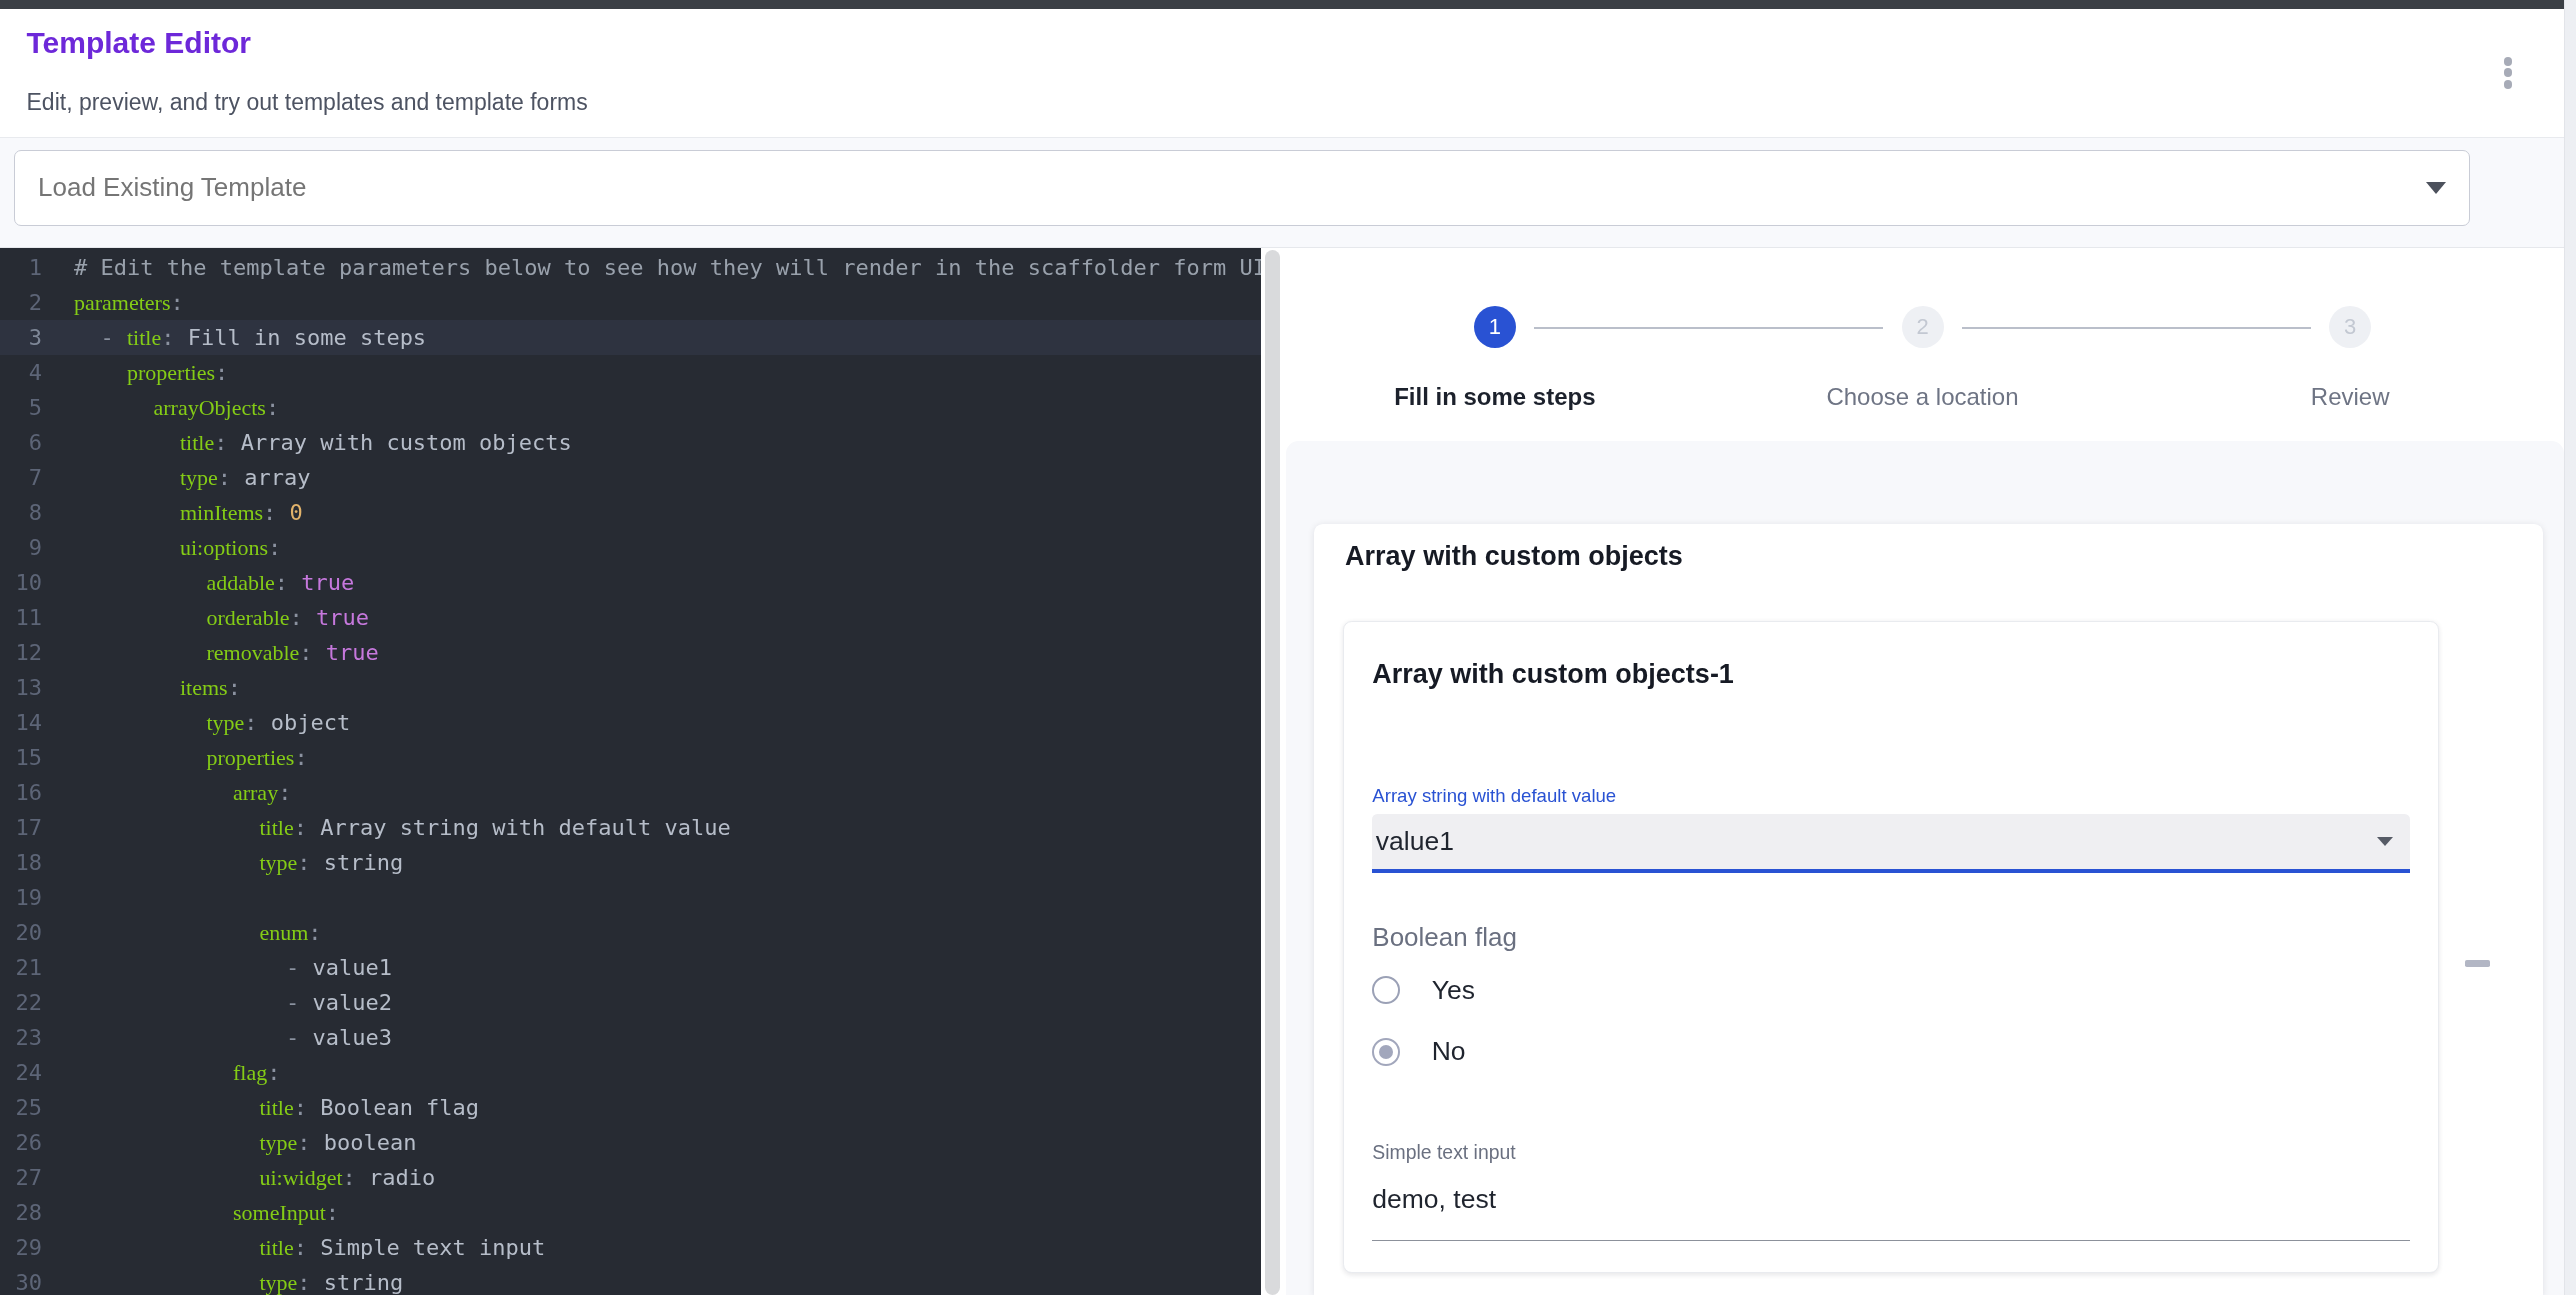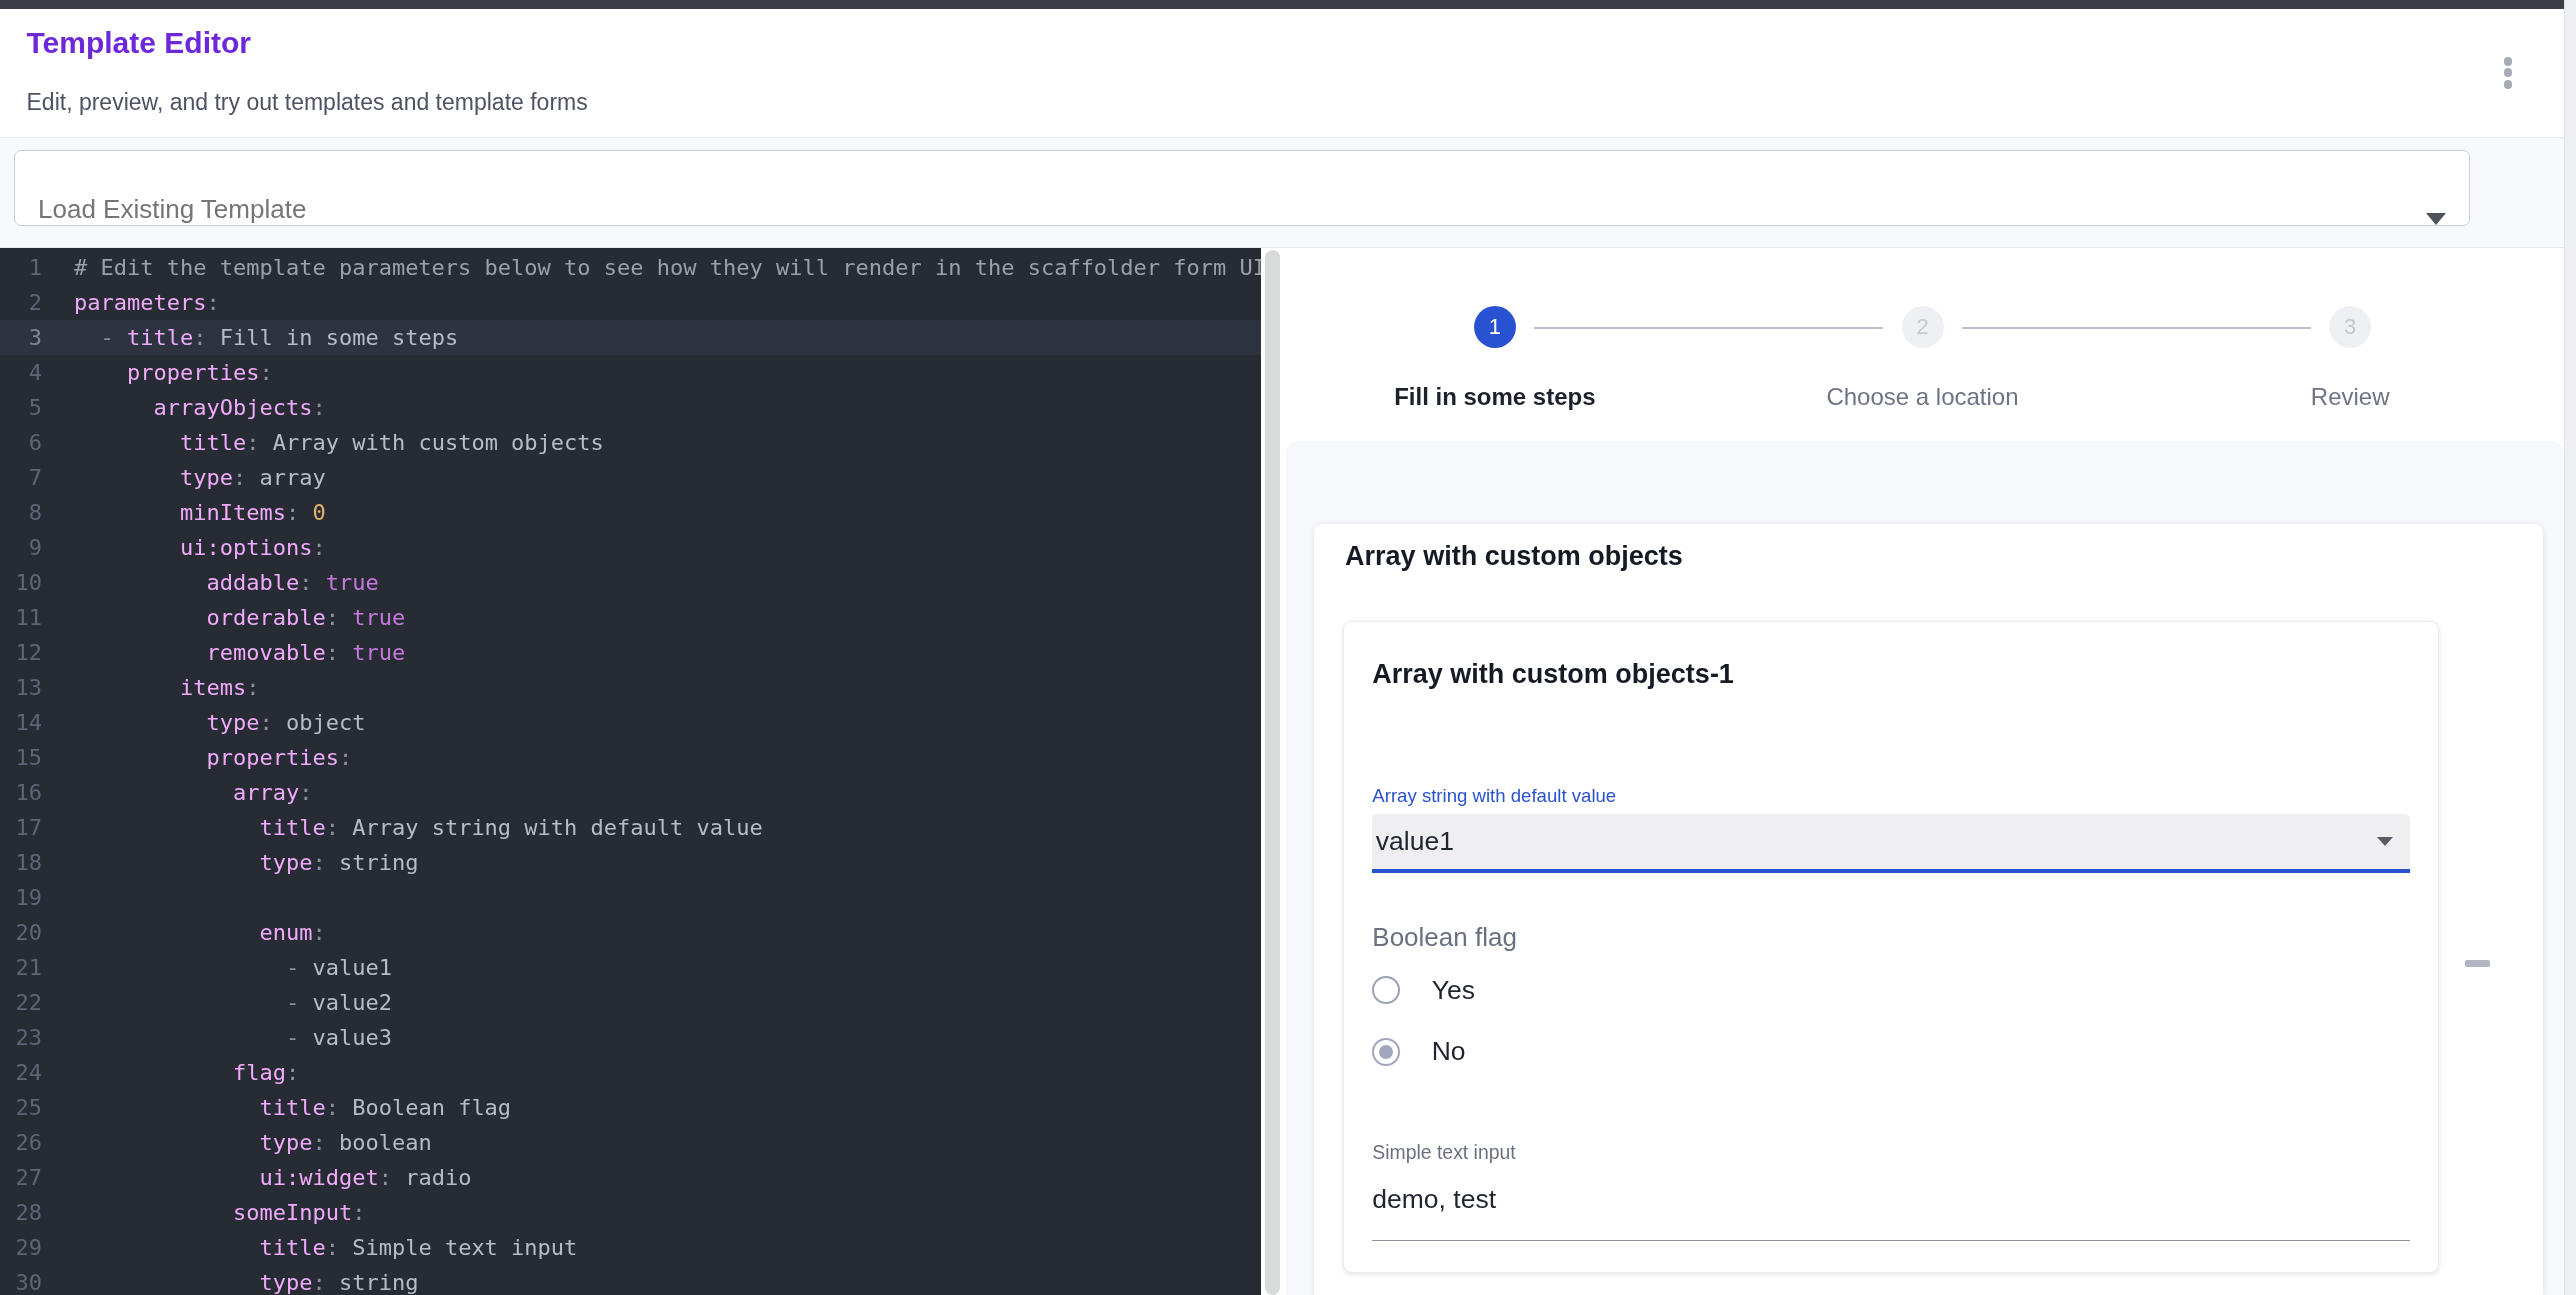--- a/index.html
+++ b/index.html
@@ -18,36 +18,36 @@
 
   
   .header { position:absolute; top:8.8px; left:0; width:2564px; height:129px; background:#fff; border-bottom:1.8px solid #e8eaee; }
   .page-title { position:absolute; left:26.5px; top:17.7px; font-size:30px; font-weight:700; color:#6d28d9; }
   .page-subtitle { position:absolute; left:26.5px; top:80px; font-size:23px; color:#4d5362; }
   .kebab { position:absolute; right:41px; top:48px; width:30px; height:35px; display:flex; flex-direction:column; align-items:center; gap:2.7px; cursor:pointer; }
   .kebab i { width:8.8px; height:8.8px; border-radius:50%; background:#a7abb7; }
 
   
   .loadbar { position:absolute; top:138px; left:0; width:2564px; height:110px; background:#f8f9fc; border-bottom:0.9px solid #e6e8ec; }
-  .lselect { position:absolute; left:14px; top:11.5px; width:2456px; height:76px; background:#fff; border:1.8px solid #c9ccd6; border-radius:7px; display:flex; align-items:flex-end; padding:0 23px; cursor:pointer; }
+  .lselect { position:absolute; left:14px; top:11.5px; width:2456px; height:76px; background:#fff; border:1.8px solid #c9ccd6; border-radius:7px; display:flex; align-items:center; padding:0 23px; cursor:pointer; }
   .lselect input { border:none; outline:none; flex:1; font-size:26px; font-family:"Liberation Sans",sans-serif; color:#6e7382; background:transparent; }
   .caret-down { width:0; height:0; border-left:10.6px solid transparent; border-right:10.6px solid transparent; border-top:12.4px solid #4c515c; }
   .clear-btn { position:absolute; left:2495px; top:170px; width:37px; height:37px; background:none; border:none; cursor:pointer; }
 
   
   .main { position:absolute; top:248px; left:0; width:2576px; height:1047px; background:#fff; }
 
   
   .editor { position:absolute; left:0; top:0; width:1261px; height:1047px; background:#272b33; font-family:"DejaVu Sans Mono", monospace; font-size:22px; overflow:hidden; padding-top:1.8px; cursor:text; }
   .cl { display:flex; height:35px; line-height:35px; }
   .cl.active { background:#2e3340; }
   .ln { flex:none; width:42px; text-align:right; color:#5d6577; user-select:none; }
   .cl.active .ln { color:#7e8797; }
   .cd { padding-left:32px; white-space:pre; }
-  .tk-k { color:#f0abfc; }
+  .tk-k { color:#84cc16;font-family:Liberation Serif, serif; }
   .tk-v { color:#b6bdc9; }
   .tk-c { color:#99a1ac; }
   .tk-b { color:#c678dd; }
   .tk-n { color:#e2b36b; }
   .tk-p { color:#8b92a0; }
 
   .ed-scroll { position:absolute; left:1265px; top:1.8px; width:15px; height:1045px; background:#d9dadc; border-radius:8px; cursor:pointer; }
 
   
   .right { position:absolute; left:1281px; top:0; width:1283px; height:1047px; background:#fff; }

